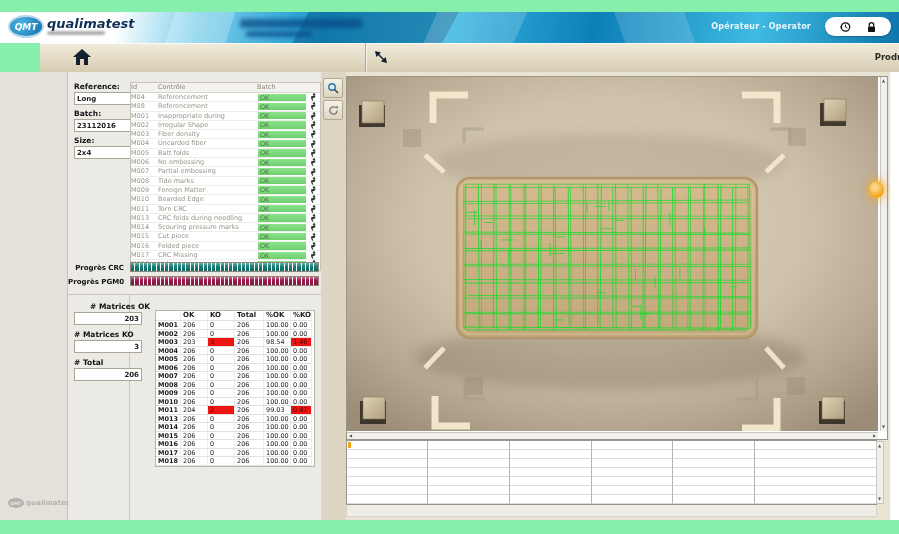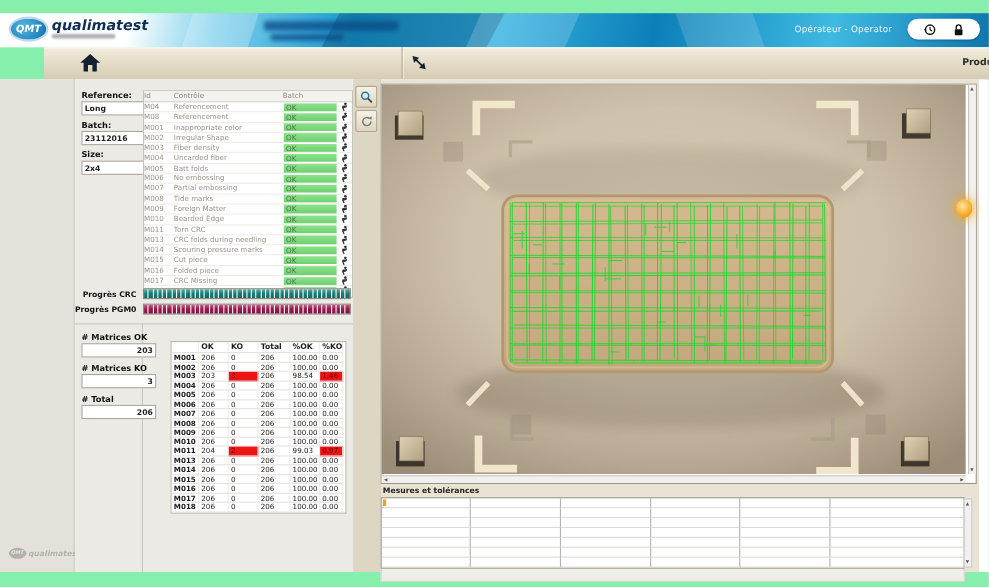--- a/index.html
+++ b/index.html
@@ -16,21 +16,21 @@
   .s4{left:170px;top:-6px;width:60px;height:45px;background:rgba(255,255,255,.25);transform:skewX(-18deg);}
   .logo{position:absolute;left:8px;top:3px;display:flex;align-items:center;gap:3px;}
   .logo-oval{width:32px;height:19px;border-radius:50%;background:radial-gradient(circle at 35% 35%,#4db4e2,#0f6fae);
     border:2px solid #b9d9ea;color:#fff;font-weight:bold;font-style:italic;font-size:9px;
     display:flex;align-items:center;justify-content:center;}
   .logo-name{font-weight:bold;font-style:italic;font-size:13px;color:#0d2f55;line-height:11px;}
   .logo-tag{width:58px;height:4px;margin-top:2px;background:#6a6f74;opacity:.55;filter:blur(1px);border-radius:2px;}
   .redact{position:absolute;background:#0a4a86;opacity:.75;filter:blur(2px);border-radius:2px;}
   .r1{left:240px;top:7px;width:122px;height:9px;}
   .r2{left:246px;top:19px;width:66px;height:6px;}
-  .user-label{position:absolute;right:88px;top:10px;font-size:8px;color:#eaf6fc;letter-spacing:.2px;}
+  .user-label{position:absolute;right:88px;top:10px;font-size:8px;color:#eaf6fc;letter-spacing:.2px;font-weight:bold;}
   .pill{position:absolute;right:8px;top:5px;width:66px;height:19px;background:#fff;border-radius:10px;
     display:flex;align-items:center;justify-content:space-evenly;box-shadow:0 1px 2px rgba(0,0,0,.25);}
   
   .navbar{position:absolute;left:0;top:43px;width:899px;height:29px;
     background:linear-gradient(#f2ecdc,#d5ccb2);border-bottom:1px solid #9c9480;margin-left:40px;}
   .navbar .topline{position:absolute;left:0;top:0;width:100%;height:1px;background:rgba(255,255,255,.8);}
   .home-btn{position:absolute;left:30px;top:5px;width:24px;height:20px;background:none;border:none;cursor:pointer;padding:0;}
   .nav-divider{position:absolute;left:325px;top:0;width:1px;height:29px;background:#b3aa93;box-shadow:1px 0 0 rgba(255,255,255,.6);}
   .expand-btn{position:absolute;left:332px;top:6px;width:18px;height:18px;background:none;border:none;padding:0;cursor:pointer;}
   .production{position:absolute;right:12px;top:9px;font-size:8.5px;font-weight:bold;color:#2b2b24;}
@@ -189,21 +189,21 @@
     <span class="cicon">
       <svg width="7" height="8" viewBox="0 0 7 8">
                   <circle cx="4" cy="1.4" r="1.2" fill="#333"></circle>
                   <path d="M1.2 3.2 L5.6 2.6 L5 4.6 L2.4 5.4 L3.4 7.6 L2.2 7.8 L1 5 Z" fill="#333"></path>
                 </svg>
     </span>
   </div>
 
   <div class="crow">
     <span>M001</span>
-    <span>Inappropriate color</span>
+    <span>Inappropriate during</span>
     <span class="cstatus">OK</span>
     <span class="cicon">
       <svg width="7" height="8" viewBox="0 0 7 8">
                   <circle cx="4" cy="1.4" r="1.2" fill="#333"></circle>
                   <path d="M1.2 3.2 L5.6 2.6 L5 4.6 L2.4 5.4 L3.4 7.6 L2.2 7.8 L1 5 Z" fill="#333"></path>
                 </svg>
     </span>
   </div>
 
   <div class="crow">
@@ -491,21 +491,21 @@
           <span class="seg" style="background-color: rgb(156, 26, 78);"></span>
           <span class="seg" style="background-color: rgb(156, 26, 78);"></span>
           <span class="seg" style="background-color: rgb(156, 26, 78);"></span>
           <span class="seg" style="background-color: rgb(156, 26, 78);"></span>
           <span class="seg" style="background-color: rgb(156, 26, 78);"></span>
         </div>
 
       <div class="hsep"></div>
       <div class="vsep"></div>
 
-      <span class="fld-label" style="left:6px;top:230px"># Matrices OK</span>
+      <span class="fld-label" style="left:22px;top:230px"># Matrices OK</span>
       <input class="fld-input num" style="left: 6px; top: 240px;" readonly="" value="203">
       <span class="fld-label" style="left:6px;top:258px"># Matrices KO</span>
       <input class="fld-input num" style="left: 6px; top: 268px;" readonly="" value="3">
       <span class="fld-label" style="left:6px;top:286px"># Total</span>
       <input class="fld-input num" style="left: 6px; top: 296px;" readonly="" value="206">
 
       <div class="stats">
         <div class="srow head">
           <span></span>
           <span>OK</span>
@@ -856,21 +856,20 @@
           <span class="sb-arrow" style="bottom:2px;left:1px">▼</span>
         </div>
         <div class="hbar">
           <span class="sb-arrow" style="left:2px;top:1px">◀</span>
           <span class="sb-arrow" style="right:2px;top:1px">▶</span>
         </div>
         <div class="orange-handle"></div>
       </div>
 
       <div class="measures">
-        <div class="m-title">Mesures et tolérances</div>
         <div class="m-table">
           <div class="m-grid">
               <div class="mcell">
                 <span class="m-cursor" style="background: rgb(242, 165, 23);"></span>
               </div>
               <div class="mcell"></div>
               <div class="mcell"></div>
               <div class="mcell"></div>
               <div class="mcell"></div>
               <div class="mcell"></div>

